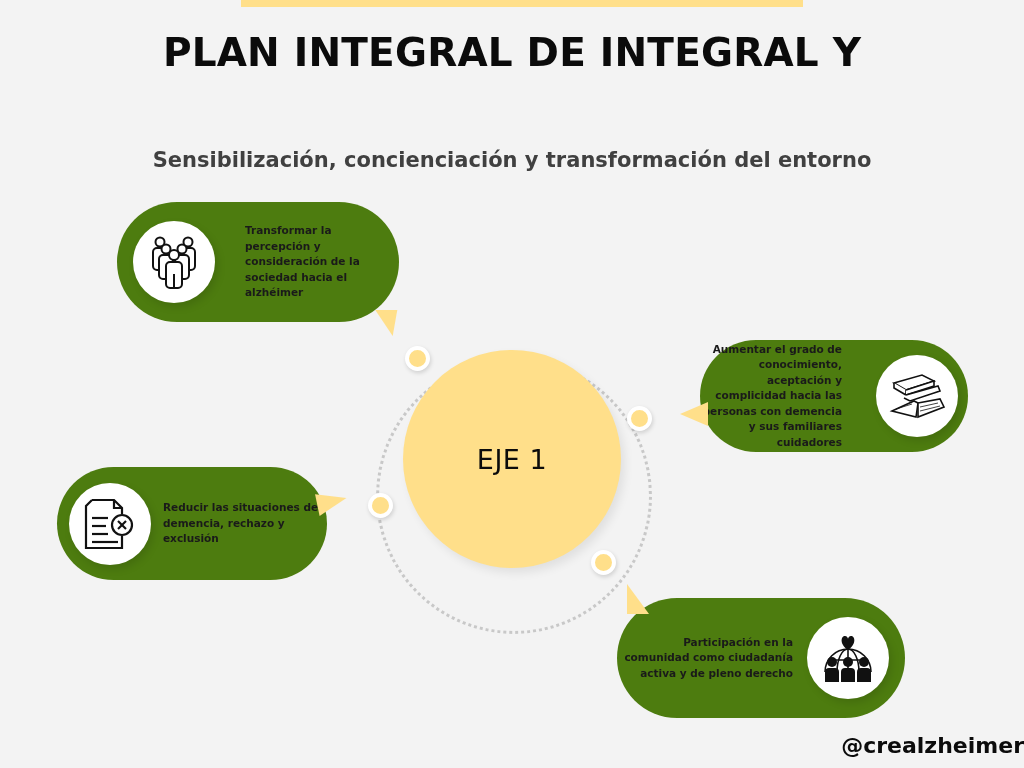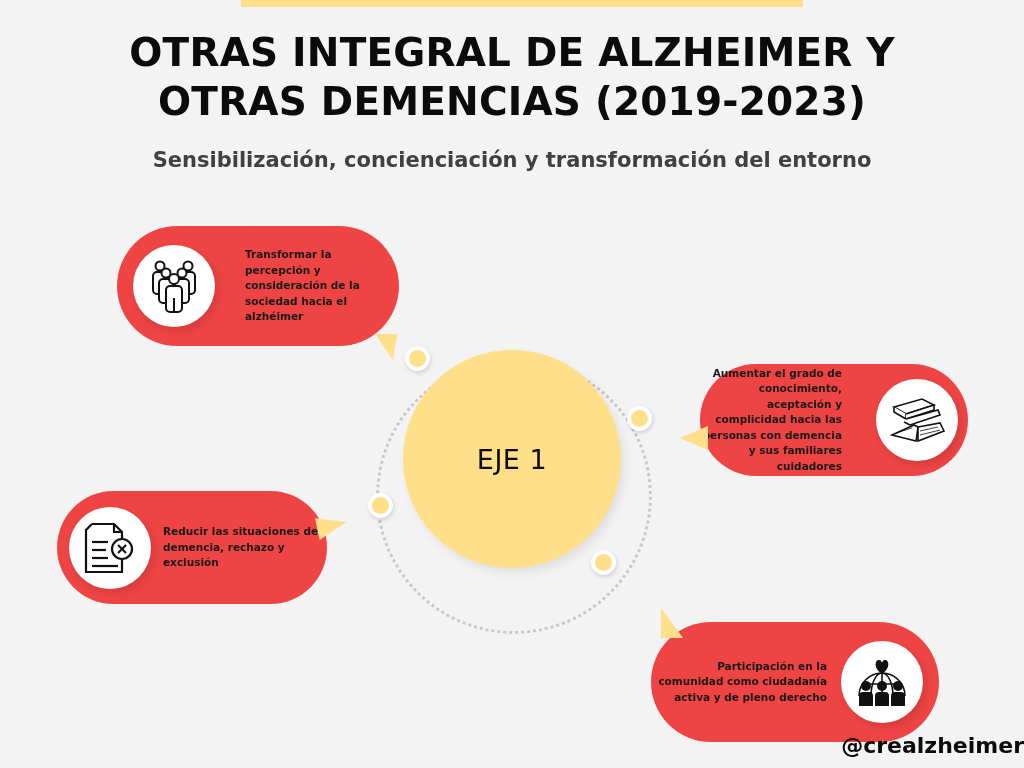--- a/index.html
+++ b/index.html
@@ -35,53 +35,52 @@
       box-shadow: 4px 5px 10px rgba(0,0,0,0.08);
       display: flex; align-items: center; justify-content: center;
     }
     .hub-label { font-weight: normal; font-size: 27px; color: #0b0b0b; letter-spacing: 0.5px; }
     .node {
       position: absolute; width: 25px; height: 25px; border-radius: 50%;
       background: #ffdf8a; border: 4px solid #fff;
       box-shadow: 1px 2px 4px rgba(0,0,0,0.15);
     }
     .bubble {
-      position: absolute; background: #ef4444; border-radius: 60px;
-      display: flex; align-items: center; margin-top: 24px;
+      position: absolute; background: #4d7c0f; border-radius: 60px;
+      display: flex; align-items: center;
     }
     .bubble .tail { position: absolute; width: 0; height: 0; }
     .icon-circle {
       width: 82px; height: 82px; border-radius: 50%; background: #fff;
       box-shadow: 3px 4px 8px rgba(0,0,0,0.12);
       display: flex; align-items: center; justify-content: center; flex: none;
     }
     .btext {
       font-weight: bold; font-size: 10.5px; line-height: 15.5px; color: #1a1a1a;
     }
     .b1 { left: 117px; top: 202px; width: 282px; height: 120px; padding-left: 16px; }
     .b1 .btext { margin-left: 30px; width: 170px; }
     .b2 { left: 700px; top: 340px; width: 268px; height: 112px; padding-right: 10px; justify-content: flex-end; gap: 20px; }
     .b2 .btext { text-align: right; margin-right: 14px; width: 170px; }
     .b3 { left: 57px; top: 467px; width: 270px; height: 113px; padding-left: 12px; }
     .b3 .btext { margin-left: 12px; width: 160px; }
-    .b4 { left: 651px; top: 598px; width: 288px; height: 120px; padding-right: 16px; justify-content: flex-end; }
+    .b4 { left: 617px; top: 598px; width: 288px; height: 120px; padding-right: 16px; justify-content: flex-end; }
     .b4 .btext { text-align: right; margin-right: 14px; width: 170px; }
     .footer {
       position: absolute; left: 0; top: 733px; width: 1024px; text-align: right;
       font-weight: bold; font-size: 22px; color: #0b0b0b;
     }
   </style>
 </head>
 <body>
 
 <div class="top-bar"></div>
 
 <h1 class="title">
-  <span>OTRAS INTEGRAL DE ALZHEIMER Y</span>
-  <span>OTRAS DEMENCIAS (2019-2023)</span>
+  <span>PLAN INTEGRAL DE INTEGRAL Y</span>
 </h1>
 <div class="subtitle">Sensibilización, concienciación y transformación del entorno</div>
 
 <div class="ring"></div>
 <div class="hub">
   <span class="hub-label">EJE 1</span>
 </div>
 <div class="node" style="left:405px;top:346px;"></div>
 <div class="node" style="left:627px;top:406px;"></div>
 <div class="node" style="left:368px;top:493px;"></div>

